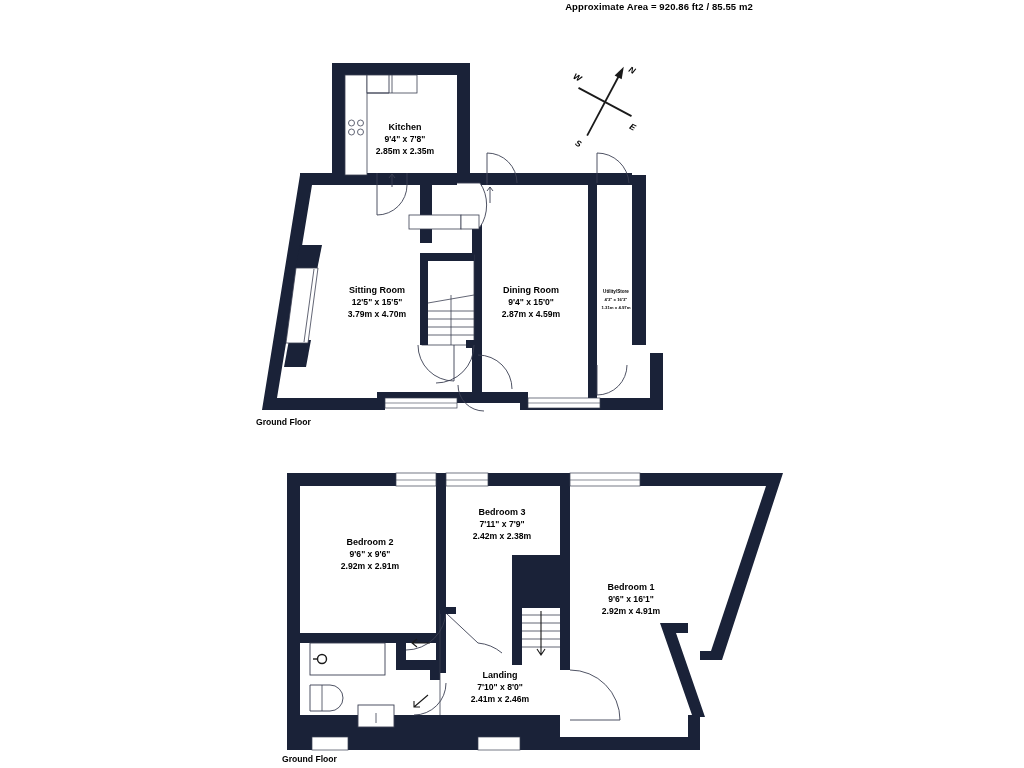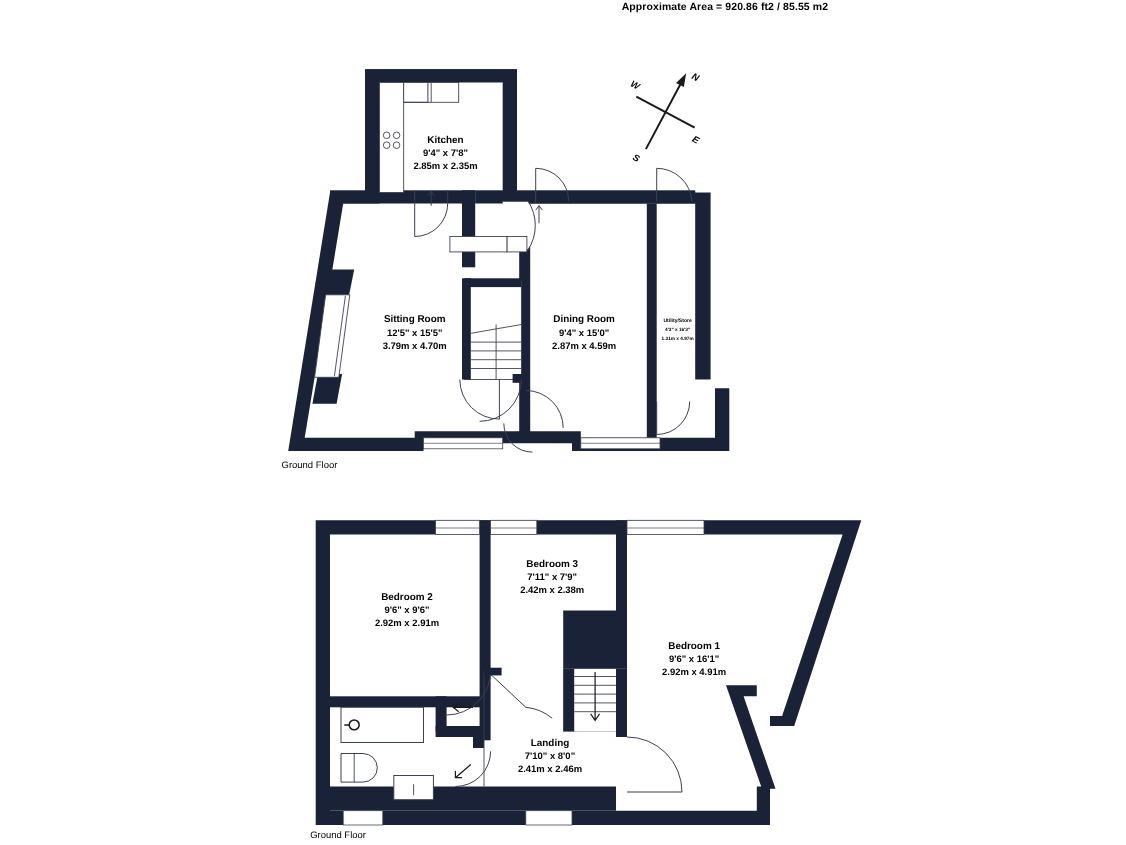--- a/index.html
+++ b/index.html
@@ -30,21 +30,21 @@
     letter-spacing: 0.1px;
     padding-top: 1px;
   }
   .hdr-inner { display: inline-block; transform: translateX(147px); }
   svg { display: block; }
   text { font-family: "Liberation Sans", sans-serif; fill: #000; }
   .rm-name { font-size: 9px; font-weight: bold; text-anchor: middle; }
   .rm-dim  { font-size: 8.6px; font-weight: bold; text-anchor: middle; }
   .rm-name-sm { font-size: 4.6px; font-weight: bold; text-anchor: middle; }
   .rm-dim-sm  { font-size: 4.3px; font-weight: bold; text-anchor: middle; }
-  .floor-lbl { font-size: 8.6px; font-weight: normal; }
+  .floor-lbl { font-size: 8.6px; font-weight: bold; }
   .compass-lbl { font-size: 8.5px; font-weight: bold; font-style: italic; text-anchor: middle; }
 </style>
 </head>
 <body>
 
 <div id="plan-root">
 
   <div class="hdr">
     <span class="hdr-inner">Approximate Area = 920.86 ft2 / 85.55 m2</span>
   </div>

